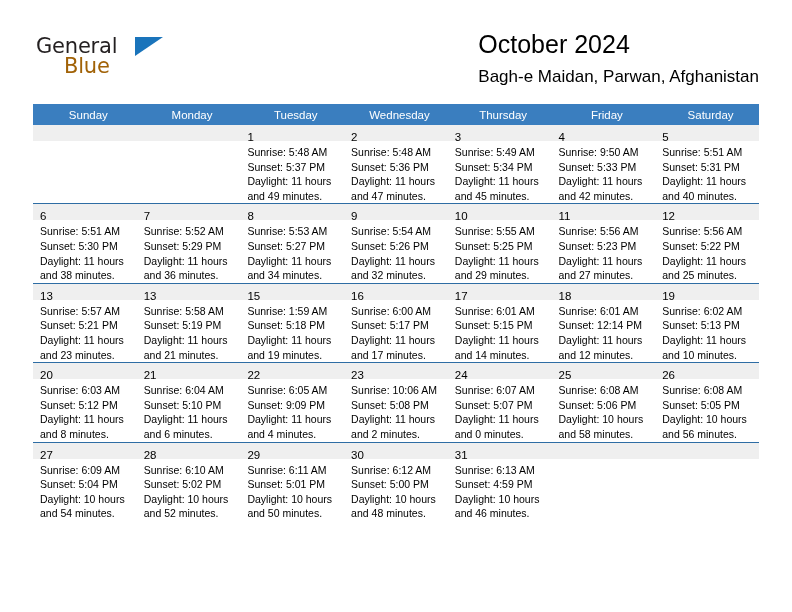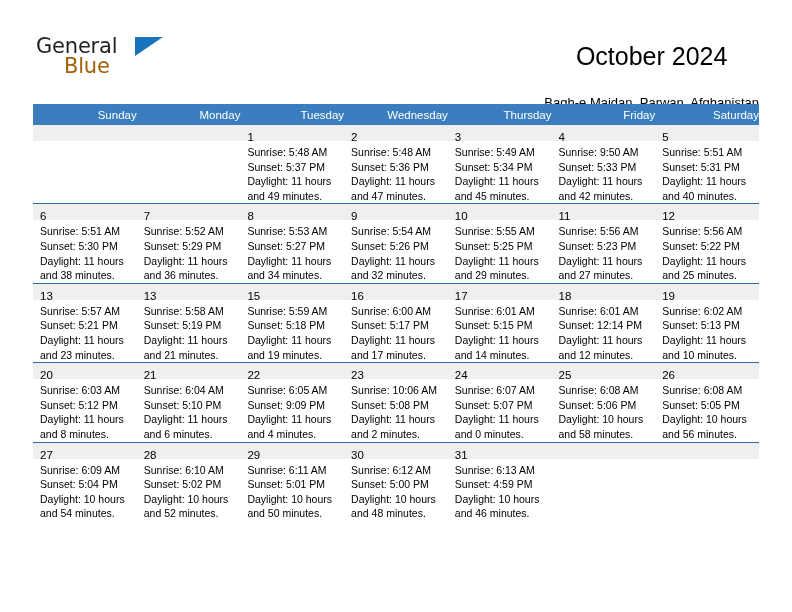--- a/index.html
+++ b/index.html
@@ -60,52 +60,52 @@
     top: 3px;
     width: 0;
     height: 0;
     border-left: 28px solid #1a74bb;
     border-bottom: 19px solid transparent;
   }
 
   .title-block {
     position: absolute;
     right: 0px;
-    top: 12px;
-    text-align: center;
+    top: 0px;
+    text-align: left;
   }
   .cal-title {
     font-size: 25px;
     color: #000000;
     line-height: 32px;
     white-space: nowrap;
   }
   .cal-subtitle {
-    font-size: 13px;
+    font-size: 17px;
     color: #000000;
     line-height: 20px;
-    margin-top: 21px;
+    margin-top: 7px;
     white-space: nowrap;
   }
 
   
   .calendar {
     position: absolute;
     left: 33px;
     top: 104px;
     width: 726px;
     border-collapse: collapse;
     table-layout: fixed;
   }
   .calendar th {
     background: #3a7ebf;
     color: #ffffff;
     font-weight: normal;
     font-size: 11.5px;
-    text-align: right;
+    text-align: center;
     padding: 4px 0 4px 7px;
     height: 13px;
     border: none;
   }
   .calendar td {
     vertical-align: top;
     padding: 0;
     border: none;
     border-top: 1.5px solid #2e6da4;
     height: 76px;
@@ -304,21 +304,21 @@
             <div class="cell-body">
               <div class="cell-line">Sunrise: 5:58 AM</div>
               <div class="cell-line">Sunset: 5:19 PM</div>
               <div class="cell-line">Daylight: 11 hours</div>
               <div class="cell-line">and 21 minutes.</div>
             </div>
           </td>
           <td class="">
             <div class="daynum-band"><span class="daynum">15</span></div>
             <div class="cell-body">
-              <div class="cell-line">Sunrise: 5:59 AM</div>
+              <div class="cell-line">Sunrise: 1:59 AM</div>
               <div class="cell-line">Sunset: 5:18 PM</div>
               <div class="cell-line">Daylight: 11 hours</div>
               <div class="cell-line">and 19 minutes.</div>
             </div>
           </td>
           <td class="">
             <div class="daynum-band"><span class="daynum">16</span></div>
             <div class="cell-body">
               <div class="cell-line">Sunrise: 6:00 AM</div>
               <div class="cell-line">Sunset: 5:17 PM</div>

